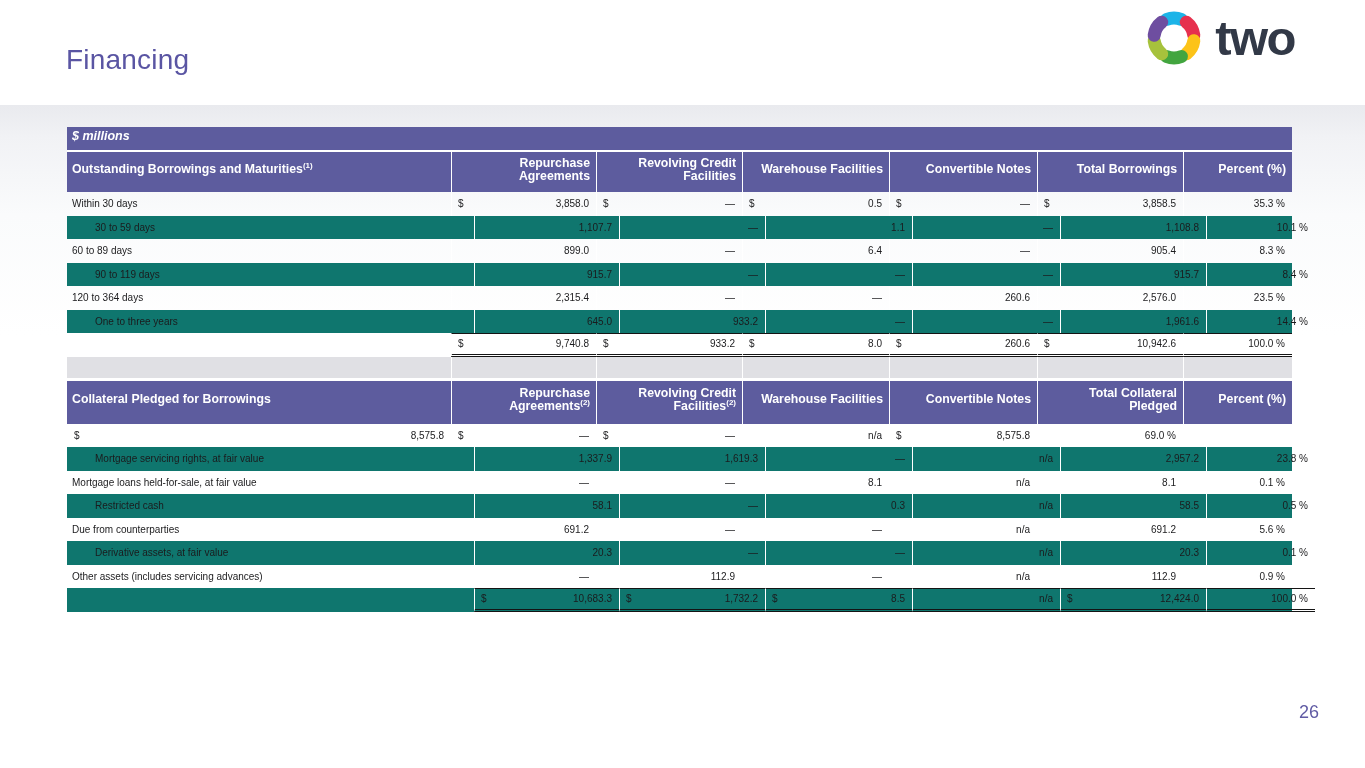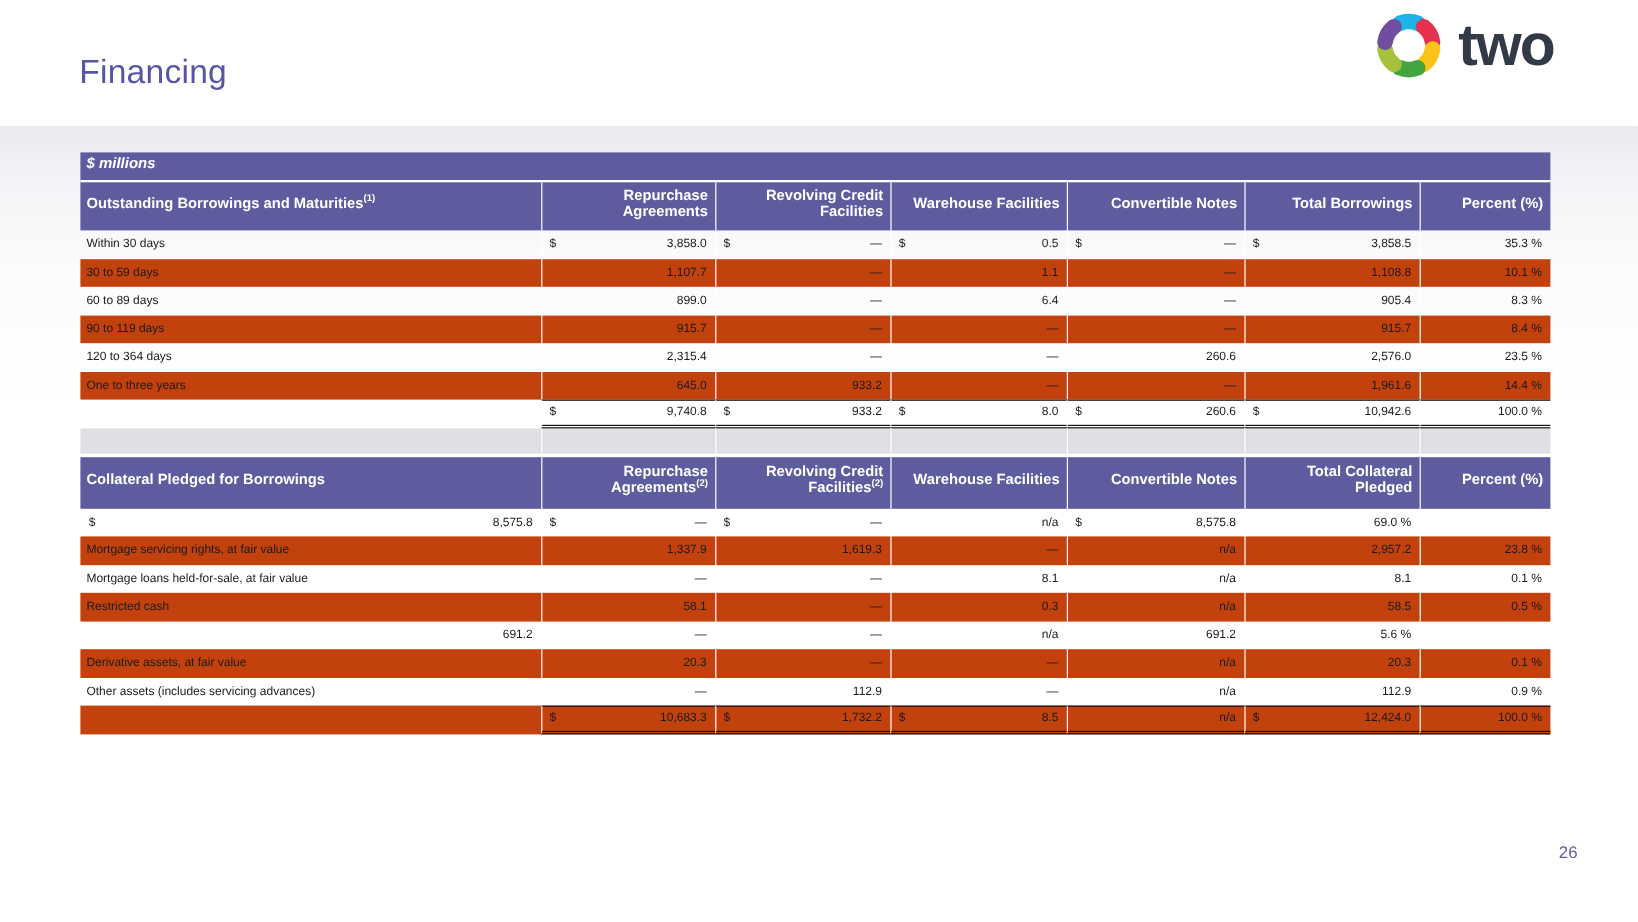--- a/index.html
+++ b/index.html
@@ -20,30 +20,30 @@
     box-sizing:border-box;}
   .thead{background:#5d5c9e;color:#fff;font-weight:700;font-size:12.3px;line-height:13.5px;}
   .t1 .thead{height:40px;}
   .t2 .thead{height:43px;}
   .thead .hcell{display:flex;flex-direction:column;justify-content:center;
     padding-bottom:4px;box-sizing:border-box;}
   .thead .hlabel{padding-left:5px;}
   .thead .hcol{text-align:right;padding-right:6px;border-left:1px solid #fff;}
   sup{font-size:8px;vertical-align:super;line-height:0;}
   .trow{height:23.5px;font-size:10px;color:#1b1b1d;box-sizing:border-box;}
-  .trow.alt{background:#c2410c;}
+  .trow.alt{background:#0f766e;padding-left:23px;}
   .cell{display:flex;align-items:center;box-sizing:border-box;overflow:hidden;}
   .cell.label{padding-left:5px;}
   .cell.num{padding:0 7px 0 6px;border-left:1px solid #fff;}
   .cell.num .v{margin-left:auto;}
   .trow.total .cell.num{border-top:1px solid #141414;border-bottom:3px double #141414;}
   .spacer{height:21px;background:#e0e0e4;margin-bottom:3px;}
   .spacer .scell{border-left:1px solid #fff;}
   .spacer .scell:first-child{border-left:none;}
-  .page-num{position:absolute;left:1299px;top:702px;font-size:14px;color:#605ba4;}
+  .page-num{position:absolute;left:1299px;top:702px;font-size:18px;color:#605ba4;}
 </style>
 </head>
 <body>
 
 <div class="slide">
   <div class="content-band"></div>
 
   <div class="page-title">Financing</div>
 
   <div class="logo">
@@ -420,20 +420,21 @@
             <div class="cell num">
               <span class="d"></span>
               <span class="v">58.5</span>
             </div>
             <div class="cell num">
               <span class="d"></span>
               <span class="v">0.5 %</span>
             </div>
           </div>
           <div class="trow grid">
+            <div class="cell label">Due from counterparties</div>
             <div class="cell num">
               <span class="d"></span>
               <span class="v">691.2</span>
             </div>
             <div class="cell num">
               <span class="d"></span>
               <span class="v">—</span>
             </div>
             <div class="cell num">
               <span class="d"></span>

